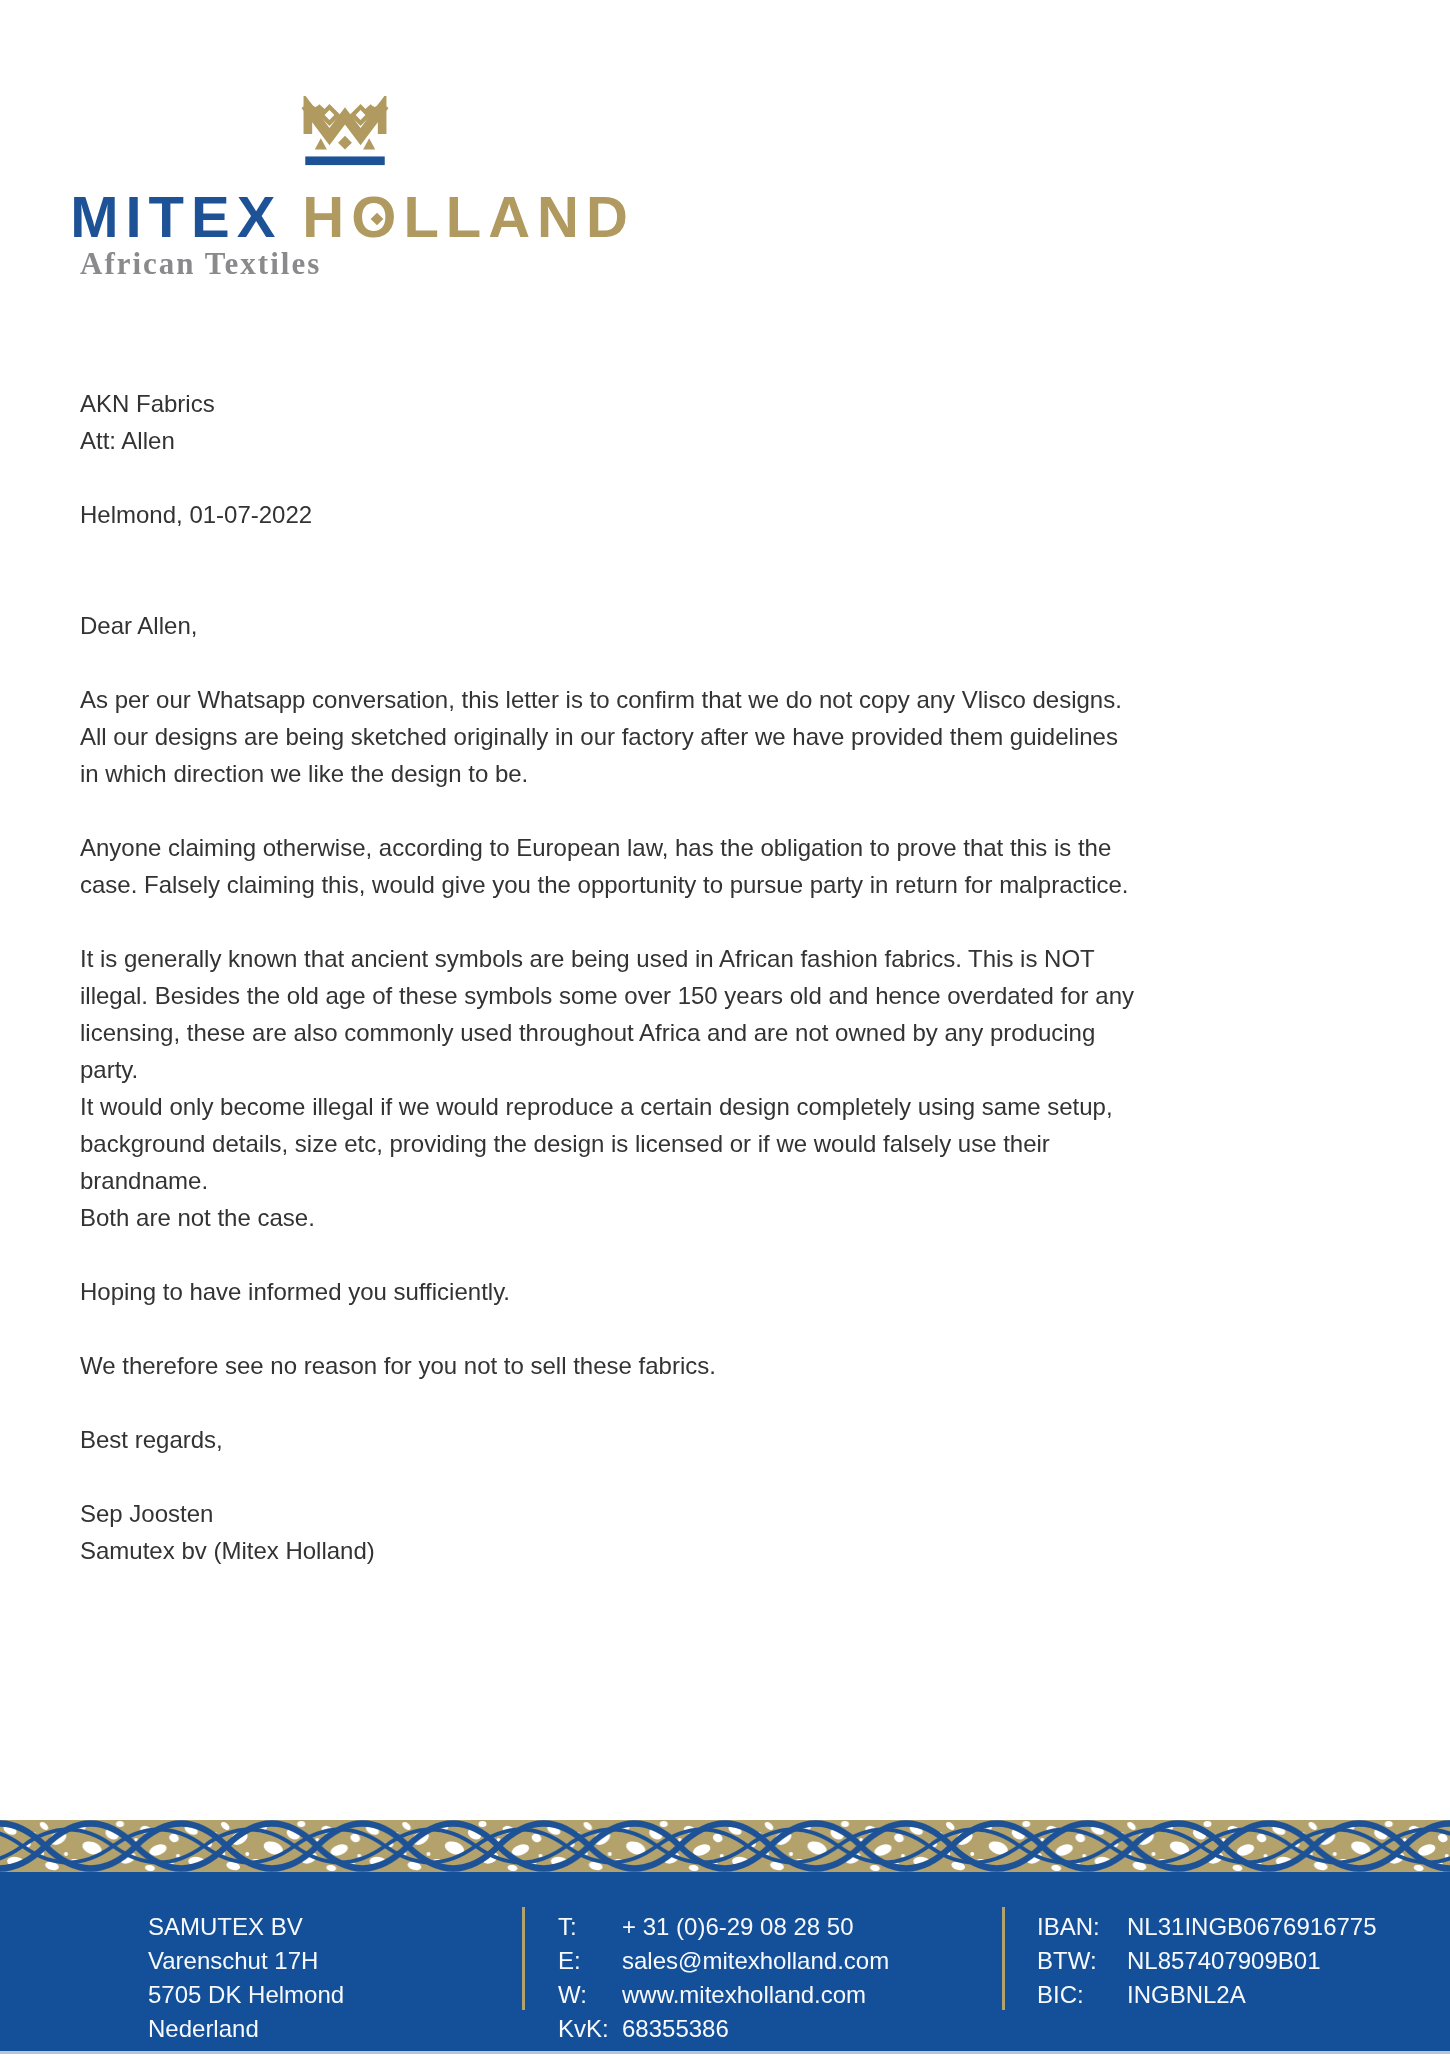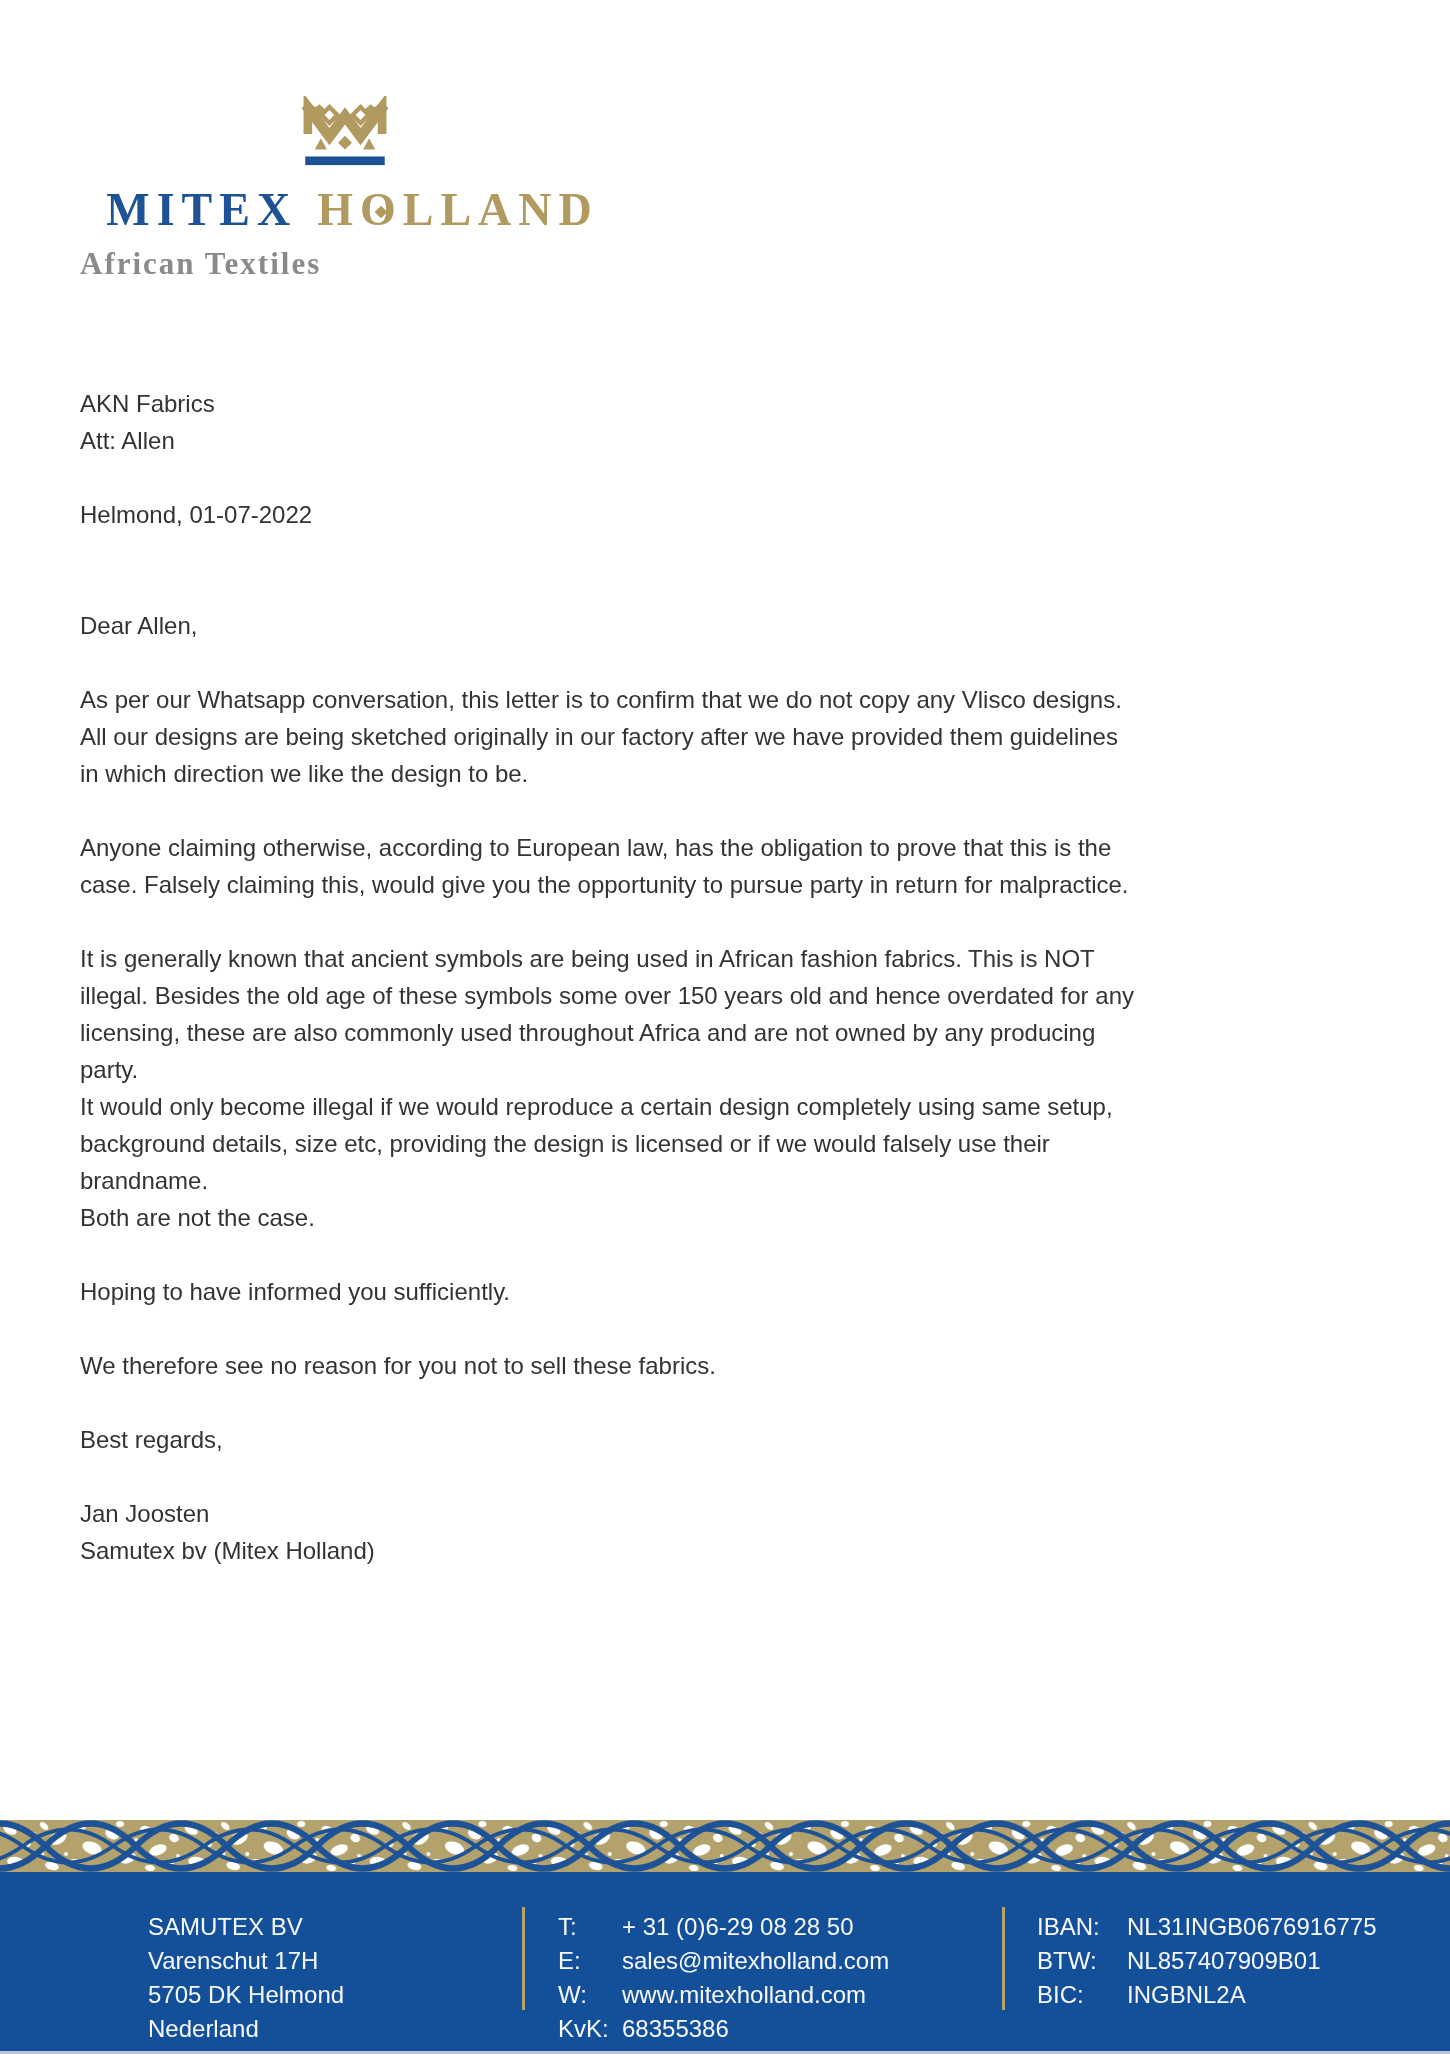--- a/index.html
+++ b/index.html
@@ -10,21 +10,21 @@
     font-family:"Liberation Sans",sans-serif;
     overflow:hidden;
   }
 
   
   .logo-block{position:absolute;left:80px;top:88px;width:545px;}
   .crown{position:absolute;left:213px;top:8px;width:104px;height:76px;}
   .brand-line{
     position:absolute;left:0;top:95px;width:545px;
     display:flex;justify-content:center;align-items:baseline;gap:20px;
-    font-weight:bold;font-size:46px;letter-spacing:7px;white-space:nowrap;font-family:Liberation Serif, serif;
+    font-weight:bold;font-size:58px;letter-spacing:7px;white-space:nowrap;
   }
   .brand-mitex{color:#1d5296;}
   .brand-holland{color:#b09a5f;position:relative;}
   .logo-o{position:relative;display:inline-block;}
   .o-diamond{
     position:absolute;left:50%;top:54%;width:9px;height:9px;
     transform:translate(-50%,-50%) rotate(45deg);
     background:#b09a5f;
   }
   .tagline{
@@ -101,21 +101,21 @@
 illegal. Besides the old age of these symbols some over 150 years old and hence overdated for any
 licensing, these are also commonly used throughout Africa and are not owned by any producing
 party.
 It would only become illegal if we would reproduce a certain design completely using same setup,
 background details, size etc, providing the design is licensed or if we would falsely use their
 brandname.
 Both are not the case.</p>
     <p class="mt-1">Hoping to have informed you sufficiently.</p>
     <p class="mt-1">We therefore see no reason for you not to sell these fabrics.</p>
     <p class="mt-1">Best regards,</p>
-    <p class="mt-1">Jan Joosten</p>
+    <p class="mt-1">Sep Joosten</p>
     <p>Samutex bv (Mitex Holland)</p>
   </main>
 
   <svg class="band" viewBox="0 0 1450 52" preserveAspectRatio="none" aria-hidden="true">
     <defs>
       <pattern id="batik" x="0" y="0" width="181.25" height="52" patternUnits="userSpaceOnUse">
         <rect width="181.25" height="52" fill="#b3a26c"></rect>
         <g fill="#ffffff">
           <ellipse cx="10" cy="10" rx="7" ry="4" transform="rotate(25 10 10)"></ellipse>
           <ellipse cx="26" cy="25" rx="5" ry="3" transform="rotate(-15 26 25)"></ellipse>

